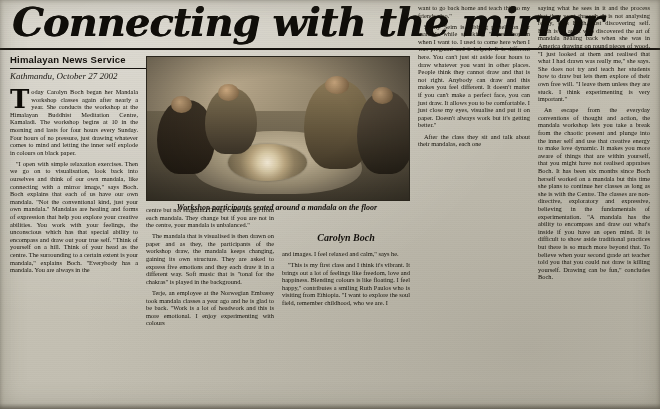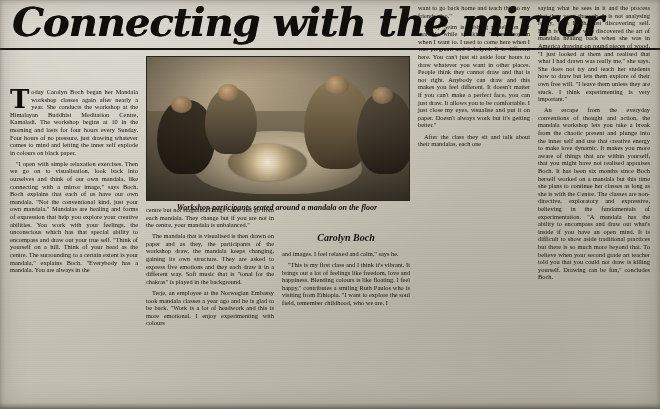--- a/index.html
+++ b/index.html
@@ -226,20 +226,25 @@
 </style>
 </head>
 <body>
 
 <div class="clipping">
 
   <div class="headline-wrap">
     <div class="headline">Connecting with the mirror</div>
   </div>
 
+  <div class="byline-block">
+    <div class="byline-source">Himalayan News Service</div>
+    <div class="byline-rule"></div>
+    <div class="byline-place">Kathmandu, October 27  2002</div>
+  </div>
 
   <div class="photo">
     <div class="sky"></div>
     <div class="floor"></div>
     <div class="mat"></div>
     <div class="mandala"></div>
     <div class="figure f1"></div>
     <div class="figure f2"></div>
     <div class="figure f3"></div>
     <div class="figure f4"></div>

